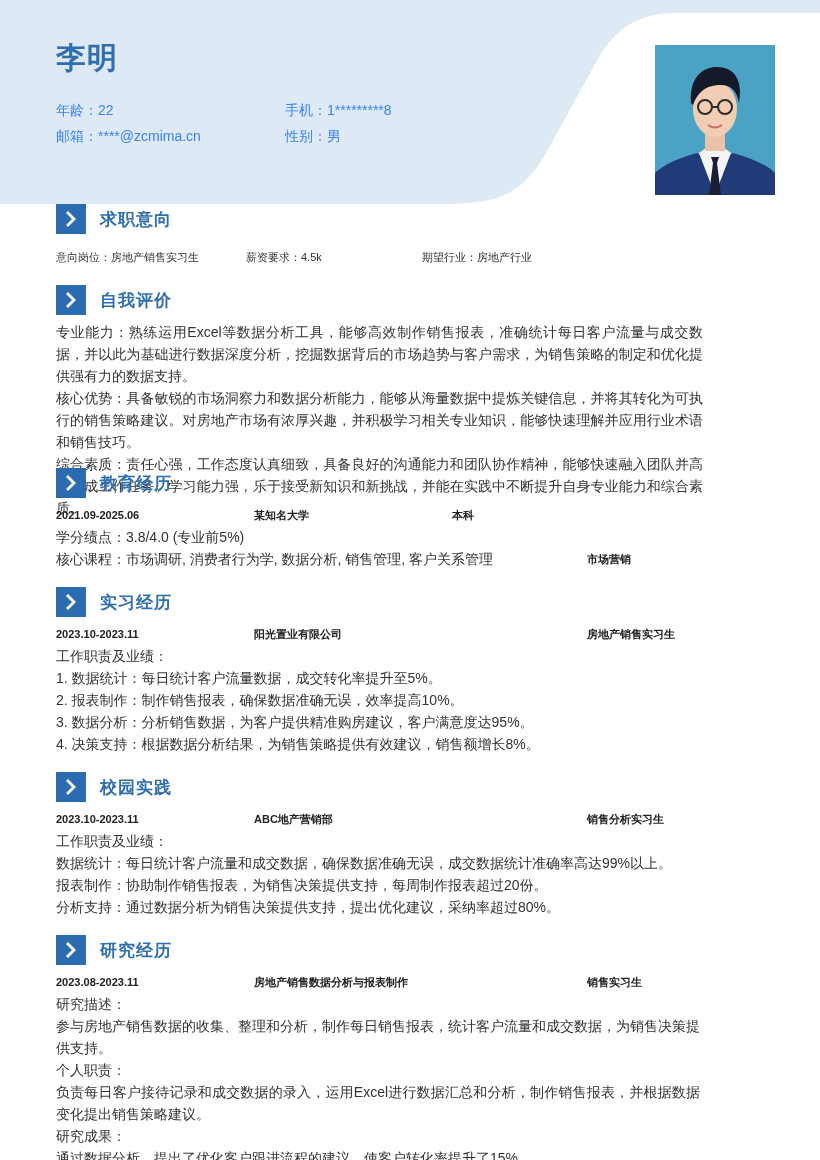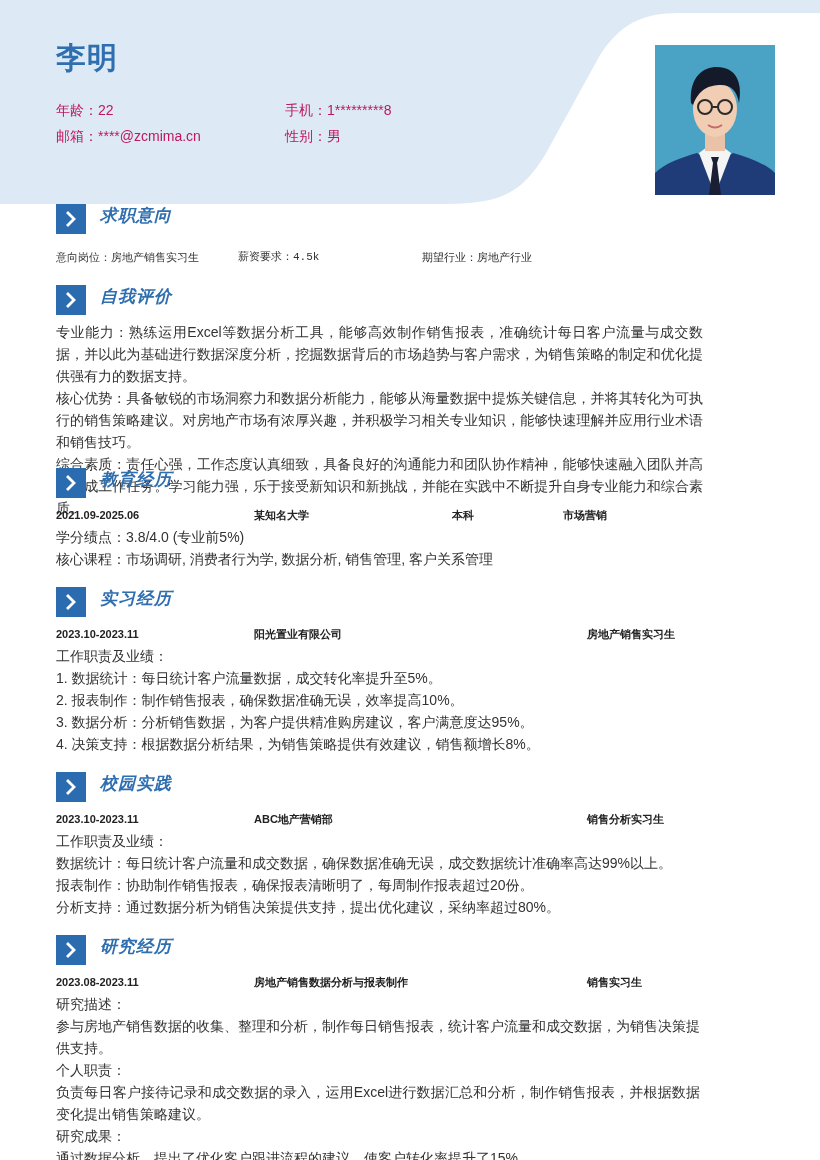--- a/index.html
+++ b/index.html
@@ -9,30 +9,30 @@
       font-family: "Liberation Sans", "DejaVu Sans", sans-serif;
       color: #333333;
       font-size: 14px;
     }
     .header-bg { position: absolute; left: 0; top: 0; width: 820px; height: 210px; z-index: 0; }
     .header { position: absolute; left: 0; top: 0; width: 820px; height: 205px; z-index: 1; }
     .name {
       position: absolute; left: 56px; top: 38px;
       font-size: 30px; font-weight: bold; color: #2f6fb0; letter-spacing: 1px;
     }
-    .info { position: absolute; font-size: 14px; color: #be185d; white-space: nowrap; text-align: right; }
+    .info { position: absolute; font-size: 14px; color: #3b82f6; white-space: nowrap; text-align: right; }
     .photo {
       position: absolute; left: 655px; top: 45px; width: 120px; height: 150px;
       background: #4aa3c4; overflow: hidden;
     }
     .photo svg { width: 120px; height: 150px; display: block; }
 
     .content { position: absolute; left: 0; top: 204px; width: 820px; z-index: 2; }
     .section { position: relative; padding-left: 56px; padding-right: 54px; }
-    .sec-head { height: 30px; display: flex; align-items: flex-start; margin-top: 0; font-style: italic; }
+    .sec-head { height: 30px; display: flex; align-items: center; margin-top: 0; }
     .sec-icon {
       width: 30px; height: 30px; background: #2b6cb0; display: flex;
       align-items: center; justify-content: center; flex: none;
     }
     .sec-icon svg { width: 16px; height: 16px; }
     .sec-title {
       margin-left: 14px; font-size: 17px; font-weight: bold; color: #2f6fb0; letter-spacing: 1px;
     }
     .line { font-size: 14px; line-height: 22px; color: #333; }
     .para { font-size: 14px; line-height: 22px; color: #333; text-align: justify; }
@@ -87,21 +87,21 @@
     <div class="sec-head">
       <div class="sec-icon">
         <svg viewBox="0 0 16 16">
             <path d="M5 2 L11 8 L5 14" fill="none" stroke="#fff" stroke-width="2.8" stroke-linecap="square"></path>
           </svg>
       </div>
       <div class="sec-title">求职意向</div>
     </div>
     <div class="row" style="margin-top:12px; font-weight:normal; color:#333;">
       <span style="left:0;">意向岗位：房地产销售实习生</span>
-      <span style="left:182px;font-family:Liberation Mono, monospace;">薪资要求：4.5k</span>
+      <span style="left:190px;">薪资要求：4.5k</span>
       <span style="left:366px;">期望行业：房地产行业</span>
     </div>
   </div>
 
   <div class="section" style="position:absolute; top:81px; width:757px;">
     <div class="sec-head">
       <div class="sec-icon">
         <svg viewBox="0 0 16 16">
             <path d="M5 2 L11 8 L5 14" fill="none" stroke="#fff" stroke-width="2.8" stroke-linecap="square"></path>
           </svg>
@@ -121,21 +121,21 @@
         <svg viewBox="0 0 16 16">
             <path d="M5 2 L11 8 L5 14" fill="none" stroke="#fff" stroke-width="2.8" stroke-linecap="square"></path>
           </svg>
       </div>
       <div class="sec-title">教育经历</div>
     </div>
     <div class="row" style="margin-top:6px;">
       <span style="left:0;">2021.09-2025.06</span>
       <span style="left:198px;">某知名大学</span>
       <span style="left:396px;">本科</span>
-      <span style="left:507px;">市场营销</span>
+      <span style="left:531px;margin-top:44px;">市场营销</span>
     </div>
     <div class="line">学分绩点：3.8/4.0 (专业前5%)</div>
     <div class="line">核心课程：市场调研, 消费者行为学, 数据分析, 销售管理, 客户关系管理</div>
   </div>
 
   <div class="section" style="position:absolute; top:383px; width:724px;">
     <div class="sec-head">
       <div class="sec-icon">
         <svg viewBox="0 0 16 16">
             <path d="M5 2 L11 8 L5 14" fill="none" stroke="#fff" stroke-width="2.8" stroke-linecap="square"></path>
@@ -164,21 +164,21 @@
       </div>
       <div class="sec-title">校园实践</div>
     </div>
     <div class="row" style="margin-top:6px;">
       <span style="left:0;">2023.10-2023.11</span>
       <span style="left:198px;">ABC地产营销部</span>
       <span style="left:531px;">销售分析实习生</span>
     </div>
     <div class="line">工作职责及业绩：</div>
     <div class="line">数据统计：每日统计客户流量和成交数据，确保数据准确无误，成交数据统计准确率高达99%以上。</div>
-    <div class="line">报表制作：协助制作销售报表，确保报表清晰明了，每周制作报表超过20份。</div>
+    <div class="line">报表制作：协助制作销售报表，为销售决策提供支持，每周制作报表超过20份。</div>
     <div class="line">分析支持：通过数据分析为销售决策提供支持，提出优化建议，采纳率超过80%。</div>
   </div>
 
   <div class="section" style="position:absolute; top:731px; width:754px;">
     <div class="sec-head">
       <div class="sec-icon">
         <svg viewBox="0 0 16 16">
             <path d="M5 2 L11 8 L5 14" fill="none" stroke="#fff" stroke-width="2.8" stroke-linecap="square"></path>
           </svg>
       </div>

